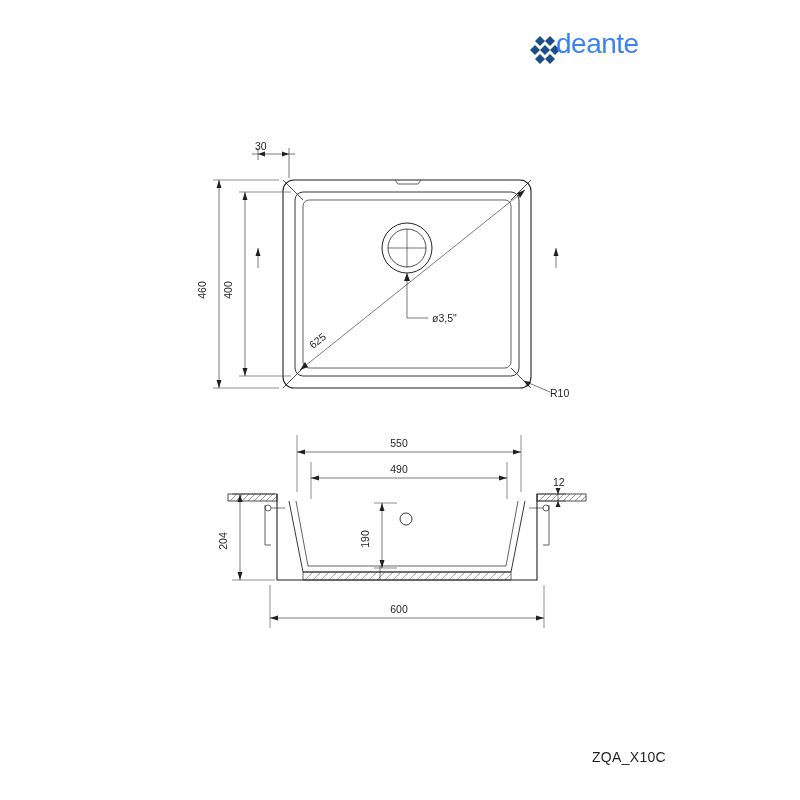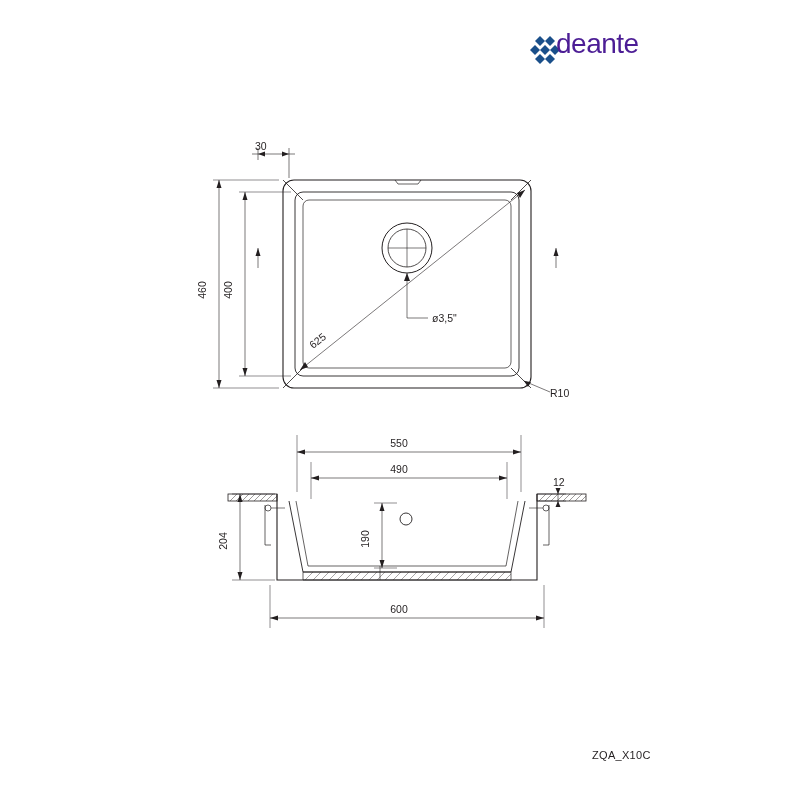--- a/index.html
+++ b/index.html
@@ -21,29 +21,29 @@
     position: absolute;
     left: 0;
     top: 0;
   }
   .brand-text {
     position: absolute;
     left: 556px;
     top: 28px;
     font-size: 28px;
     letter-spacing: -0.5px;
-    color: #4c1d95;
+    color: #3b82f6;
     font-family: "Liberation Sans", sans-serif;
     font-weight: 400;
   }
   .code-text {
     position: absolute;
     left: 592px;
     top: 749px;
-    font-size: 11px;
+    font-size: 14px;
     color: #231f20;
     font-family: "Liberation Sans", sans-serif;
     letter-spacing: 0.3px;
   }
   .dim {
     font-family: "Liberation Sans", sans-serif;
     font-size: 10.5px;
     fill: #231f20;
   }
 </style>

